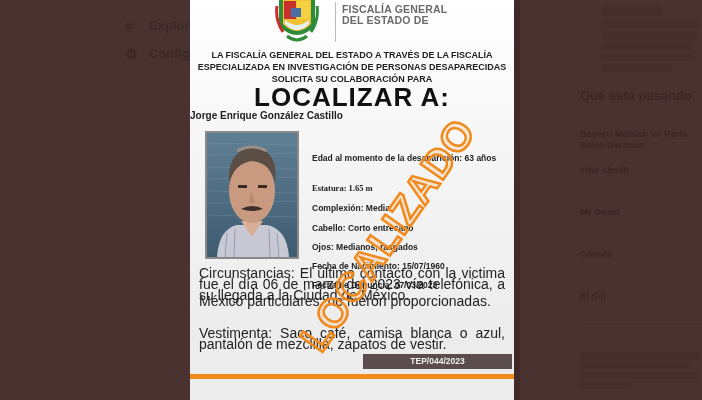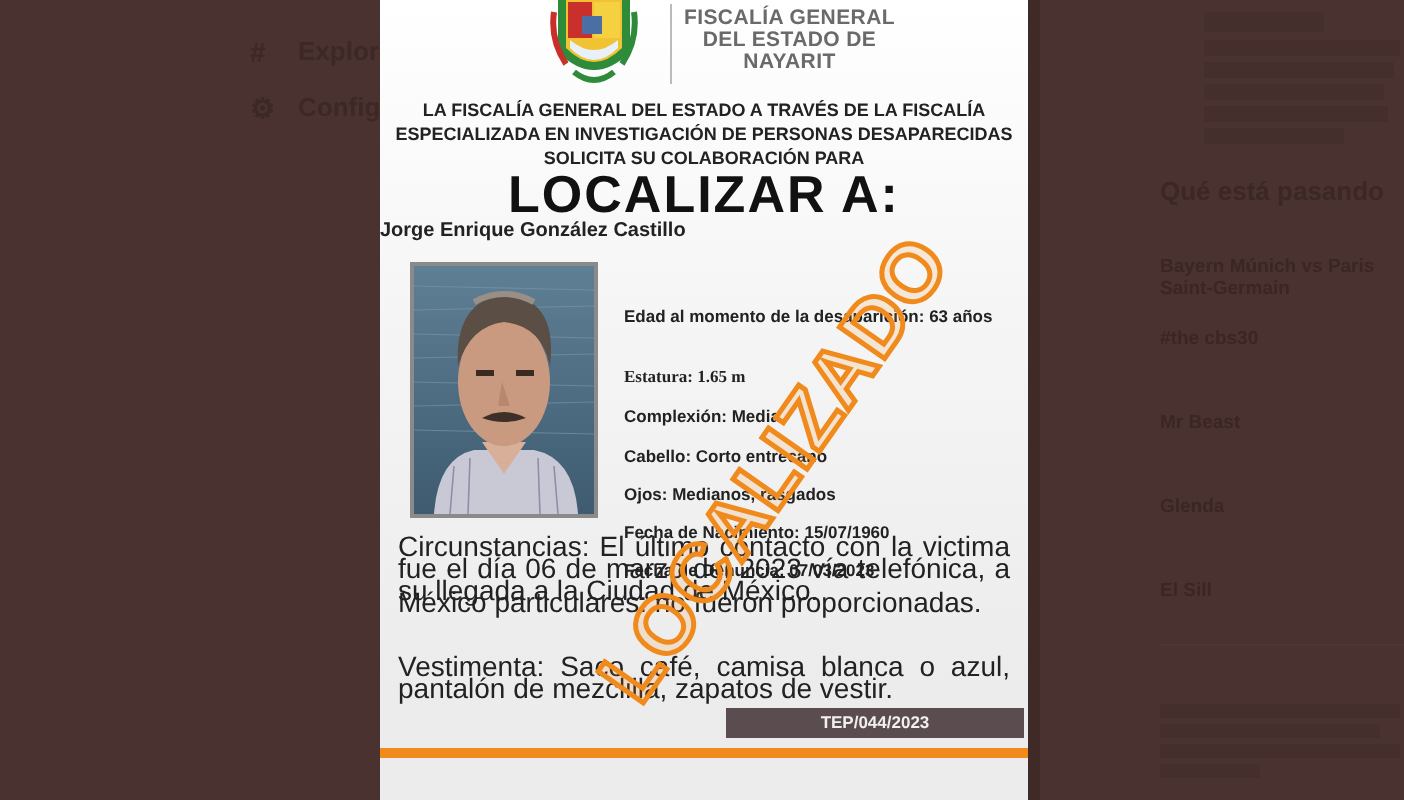--- a/index.html
+++ b/index.html
@@ -12,21 +12,21 @@
     .right-col .heading{position:absolute;top:88px;left:0;font-size:13px;font-weight:bold;color:#3b2725;}
     .trend{position:absolute;left:0;font-size:9px;}
     .trend .title{font-weight:bold;color:#3a2624;font-size:9.5px;}
     .top-tweet{position:absolute;left:22px;top:6px;width:100px;font-size:7.5px;line-height:10px;color:#3e2a28;}
     .divider-line{position:absolute;left:0;width:122px;height:1px;background:#4f3634;}
     .bottom-text{position:absolute;left:0;top:352px;width:122px;font-size:7.5px;line-height:10px;color:#3d2927;}
 
     
     .flyer{position:absolute;left:190px;top:0;width:324px;height:400px;background:linear-gradient(#ffffff 0%,#f5f5f5 40%,#ececec 85%);overflow:hidden;}
     .flyer-edge{position:absolute;left:514px;top:0;width:6px;height:400px;background:#3f2a28;}
-    .logo-wrap{position:absolute;left:60px;top:0;width:200px;height:44px;display:flex;align-items:center;text-align:center;}
+    .logo-wrap{position:absolute;left:60px;top:0;width:200px;height:44px;display:flex;align-items:center;}
     .shield{position:absolute;left:25px;top:-4px;width:44px;height:48px;}
     .logo-divider{position:absolute;left:85px;top:2px;width:1px;height:40px;background:#bbb;}
     .agency{position:absolute;left:92px;top:4px;font-size:10.5px;font-weight:bold;color:#6a6a6a;line-height:11px;letter-spacing:0.2px;}
     .intro{position:absolute;left:0;top:49px;width:324px;text-align:center;font-size:9px;font-weight:bold;color:#222;line-height:12px;}
     .main-title{position:absolute;left:0;top:82px;width:324px;text-align:center;font-size:26px;font-weight:900;color:#111;letter-spacing:1px;}
     .person-name{position:absolute;left:0;top:110px;width:324px;font-size:10px;font-weight:bold;color:#222;}
     .photo{position:absolute;left:15px;top:131px;width:90px;height:124px;border:2px solid #8a8a8a;overflow:hidden;background:#4d6a7f;}
     .details{position:absolute;left:122px;top:126px;width:200px;font-size:8.5px;font-weight:bold;color:#222;}
     .detail{position:absolute;left:0;white-space:nowrap;margin-top:27px;}
     .para{position:absolute;left:9px;width:306px;font-size:14px;font-weight:normal;color:#222;line-height:11px;text-align:justify;}
@@ -96,21 +96,20 @@
       <rect x="16" y="12" width="10" height="9" fill="#4a6fa5"></rect>
       <path d="M10 24 Q22 34 34 24 L34 28 Q22 40 10 28 Z" fill="#e8f0f8"></path>
       <path d="M2 10 Q0 24 8 36" stroke="#c9302c" stroke-width="3" fill="none"></path>
       <path d="M42 10 Q44 24 36 36" stroke="#2e8b3a" stroke-width="3" fill="none"></path>
       <path d="M12 40 Q22 48 32 40" stroke="#2e8b3a" stroke-width="3" fill="none"></path>
     </svg>
     <div class="logo-divider"></div>
     <div class="agency">
       <div>FISCALÍA GENERAL</div>
       <div>DEL ESTADO DE</div>
-      <div>NAYARIT</div>
     </div>
   </div>
 
   <div class="intro">
     <div>LA FISCALÍA GENERAL DEL ESTADO A TRAVÉS DE LA FISCALÍA</div>
     <div>ESPECIALIZADA EN INVESTIGACIÓN DE PERSONAS DESAPARECIDAS</div>
     <div>SOLICITA SU COLABORACIÓN PARA</div>
   </div>
 
   <div class="main-title">LOCALIZAR A:</div>

